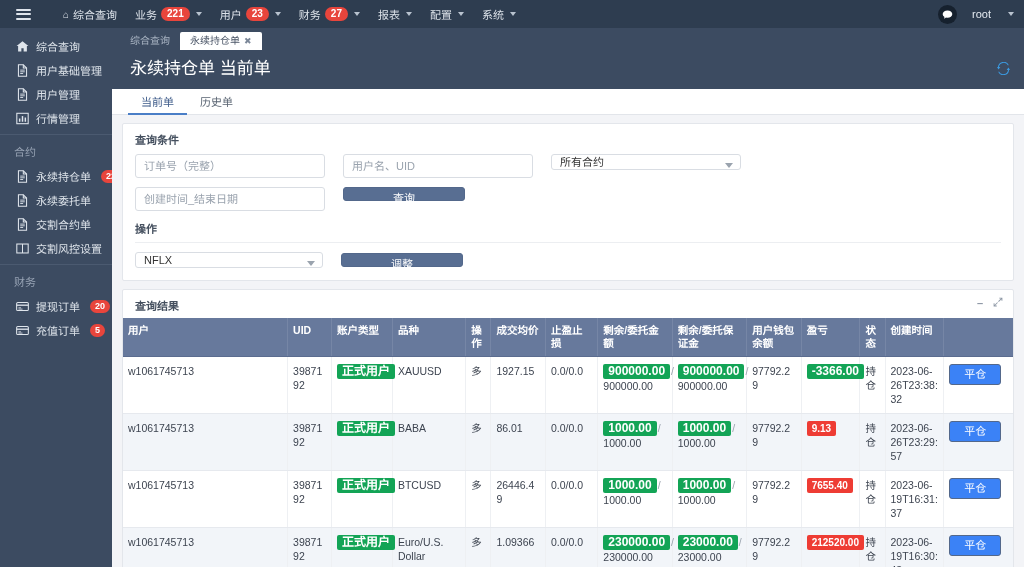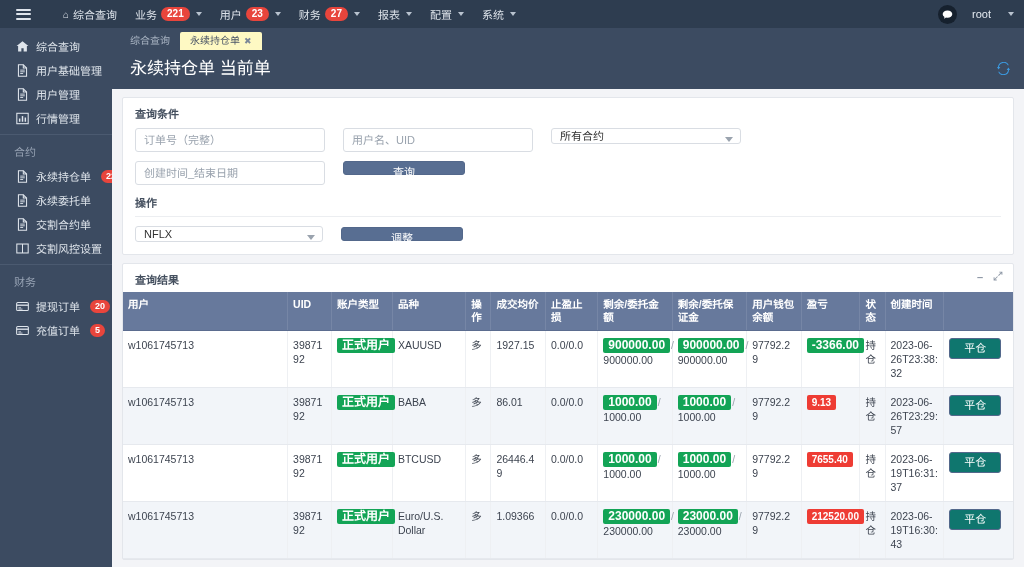--- a/index.html
+++ b/index.html
@@ -116,21 +116,21 @@
   }
   .tab {
     height: 18px; line-height: 18px;
     padding: 0 10px;
     font-size: 10px;
     color: #a9b4c3;
     cursor: pointer;
     border-radius: 2px 2px 0 0;
     white-space: nowrap;
   }
-  .tab.active { background: #fef9c3; color: #4a5566; }
+  .tab.active { background: #ffffff; color: #4a5566; }
   .tab-close { margin-left: 4px; font-size: 9px; color: #7b8798; }
 
   .page-head {
     background: #3c4b61;
     padding: 4px 0 10px 18px;
     position: relative;
   }
   .page-title { color: #ffffff; font-size: 17px; font-weight: normal; }
   .refresh-ico {
     position: absolute; right: 14px; top: 12px;
@@ -273,21 +273,21 @@
     background: #ee3c34; color: #fff;
     font-weight: bold; font-size: 10px;
     padding: 1px 5px; border-radius: 2px;
     display: inline-block; line-height: 13px;
     white-space: nowrap;
   }
   .amt-line { white-space: nowrap; }
   .amt-sep { color: #9aa3ae; margin-left: 1px; }
   .amt-sub { color: #3d4450; display: block; }
   .btn-close-pos {
-    background: #0f766e; color: #fff;
+    background: #3b82f6; color: #fff;
     border: 1px solid #53688b; border-radius: 3px;
     font-size: 11px; font-family: inherit;
     height: 21px; line-height: 19px;
     width: 52px; text-align: center;
     cursor: pointer; display: inline-block;
   }
 
   
   col.c-user { width: 157px; }
   col.c-uid { width: 42px; }
@@ -479,20 +479,24 @@
       <div class="page-head">
         <div class="page-title">永续持仓单 当前单</div>
         <span class="refresh-ico">
           <svg width="13" height="13" viewBox="0 0 16 16">
             <path d="M13.6 4.2A6 6 0 0 0 2.4 6.3h1.7L1.9 9.2 0 6.3h1.2A7 7 0 0 1 14.4 3.6z" fill="#3b9ae1"></path>
             <path d="M2.4 11.8A6 6 0 0 0 13.6 9.7h-1.7l2.2-2.9 1.9 2.9h-1.2A7 7 0 0 1 1.6 12.4z" fill="#3b9ae1"></path>
           </svg>
         </span>
       </div>
 
+      <div class="subtabs" id="subtabs">
+          <div class="subtab active">当前单</div>
+          <div class="subtab">历史单</div>
+        </div>
 
       <div class="scroll-area">
 
         <div class="panel">
           <div class="panel-head">
             <span>查询条件</span>
           </div>
           <div class="panel-body">
 
             <div class="form-row">

